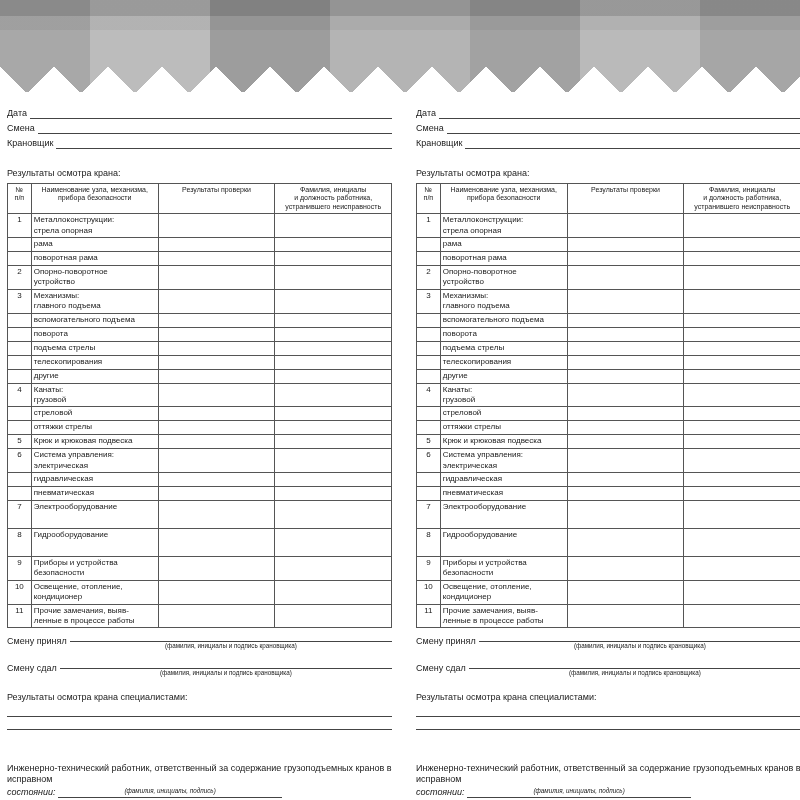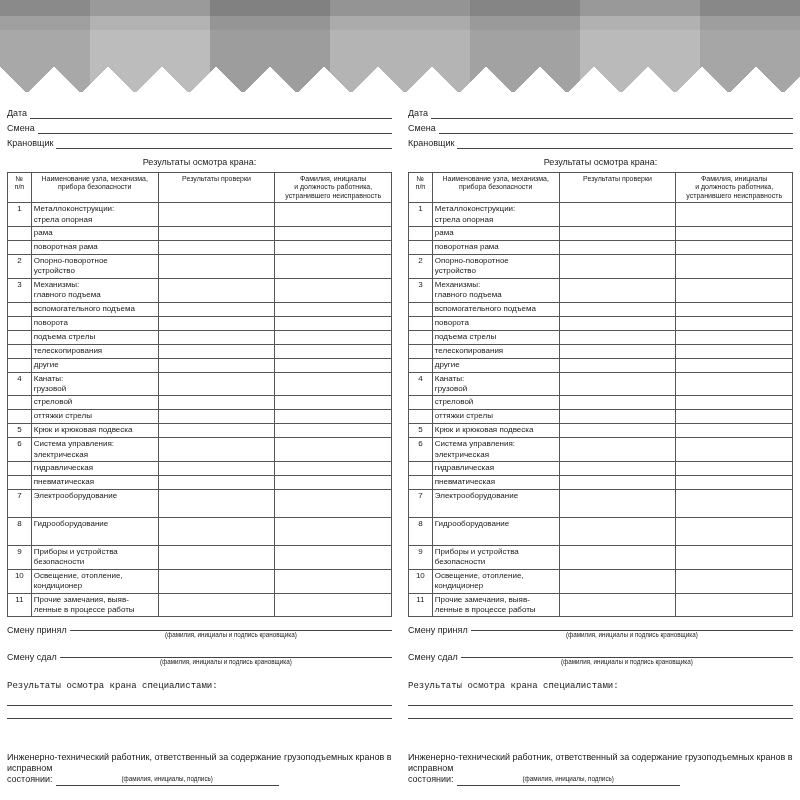--- a/index.html
+++ b/index.html
@@ -21,28 +21,28 @@
     position:absolute; left:0; right:0; bottom:-1px; height:52px;
     background:
       linear-gradient(-45deg, #ffffff 19px, transparent 0),
       linear-gradient(45deg, #ffffff 19px, transparent 0);
     background-repeat:repeat-x;
     background-position:left bottom;
     background-size:54px 52px;
   }
 
   
-  .sheets { display:flex; gap:16px; padding:12px 7px 0 7px; }
+  .sheets { display:flex; gap:24px; padding:12px 7px 0 7px; }
   .page { width:385px; flex:0 0 385px; font-size:9px; line-height:1.2; }
 
   .fline { display:flex; align-items:flex-end; height:14px; margin-top:1px; }
   .fline .lbl { white-space:nowrap; padding-right:3px; }
   .fline .ln { flex:1; border-bottom:1px solid #444; }
 
-  .sec-title { margin-top:8px; height:13px;text-align:center; }
+  .sec-title { margin-top:19px; height:13px; }
 
   table.insp { width:100%; border-collapse:collapse; margin-top:2px; table-layout:fixed; }
   .insp th, .insp td { border:1px solid #555; padding:1px 2px; vertical-align:top; }
   .insp th {
     font-weight:normal; text-align:center; font-size:7px; line-height:1.2;
     white-space:pre-line; padding:2px 1px;
   }
   .insp td { font-size:8px; line-height:1.3; height:11px; }
   .c-num  { width:20px; text-align:center; }
   .c-name { width:120px; white-space:pre-line;margin-top:28px; }
@@ -52,26 +52,26 @@
 
   .sig { display:flex; align-items:center; margin-top:7px; height:12px; }
   .sig .lbl { white-space:nowrap; padding-right:3px; }
   .sig .ln { flex:1; border-bottom:1px solid #444; position:relative; }
   .caption {
     position:absolute; left:0; right:0; top:1px;
     text-align:center; font-size:6.3px; color:#222; white-space:nowrap;
   }
   .sig-gap { height:8px; }
 
-  .spec-label { margin-top:10px; height:12px;font-family:Liberation Mono, monospace; }
+  .spec-label { margin-top:10px; height:12px; }
   .rule { border-bottom:1px solid #444; height:12px; }
 
   .engineer { margin-top:9px; }
   .engineer .t1 { display:block;margin-top:33px; }
-  .engineer .t2 { display:flex; height:13px; }
+  .engineer .t2 { display:flex; align-items:flex-end; height:13px;font-style:italic; }
   .engineer .t2 .lbl { white-space:nowrap; padding-right:3px; }
   .engineer .t2 .ln { width:58%; border-bottom:1px solid #444; position:relative; height:11px; }
 </style>
 </head>
 <body>
 
 <div class="torn-edge">
   <div class="teeth"></div>
 </div>
 

